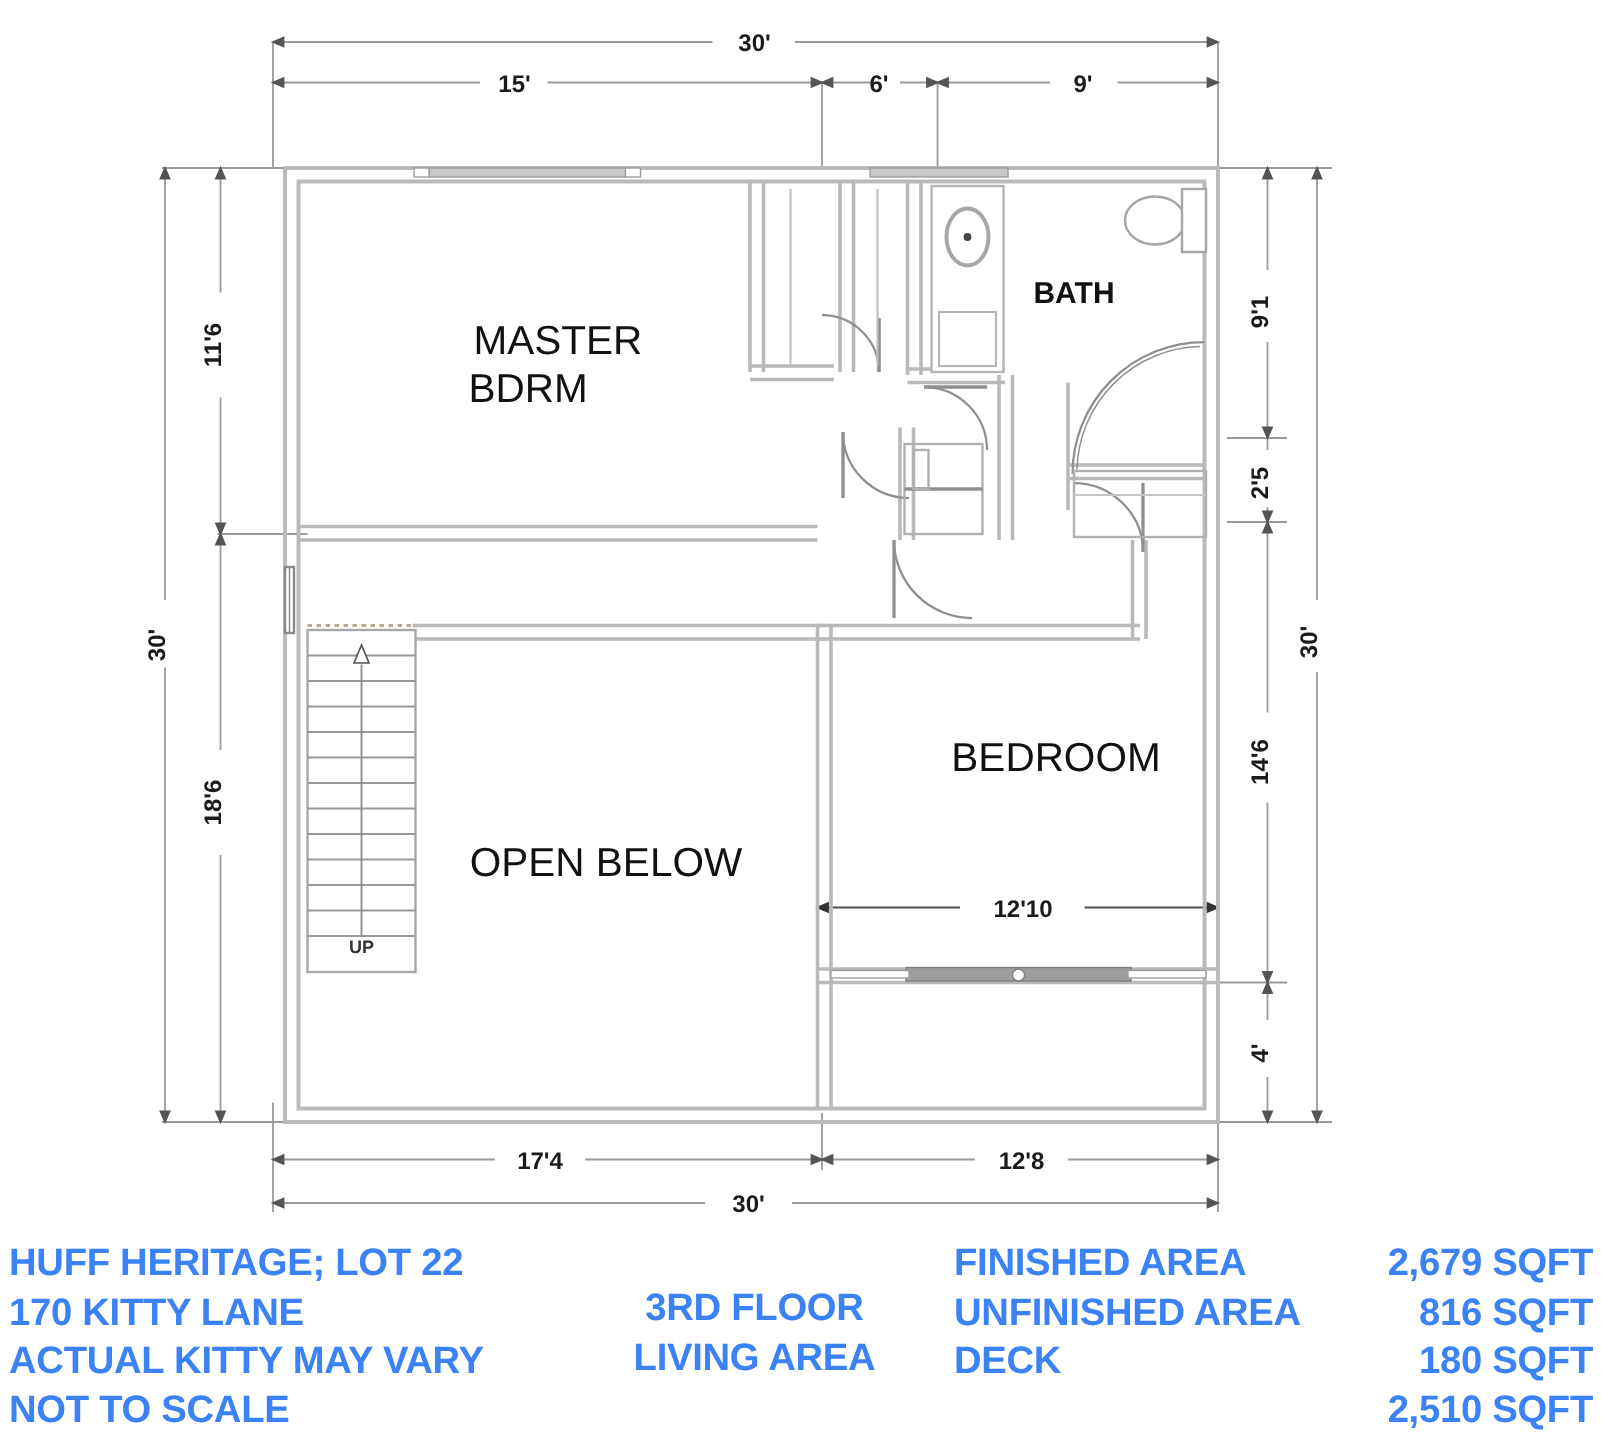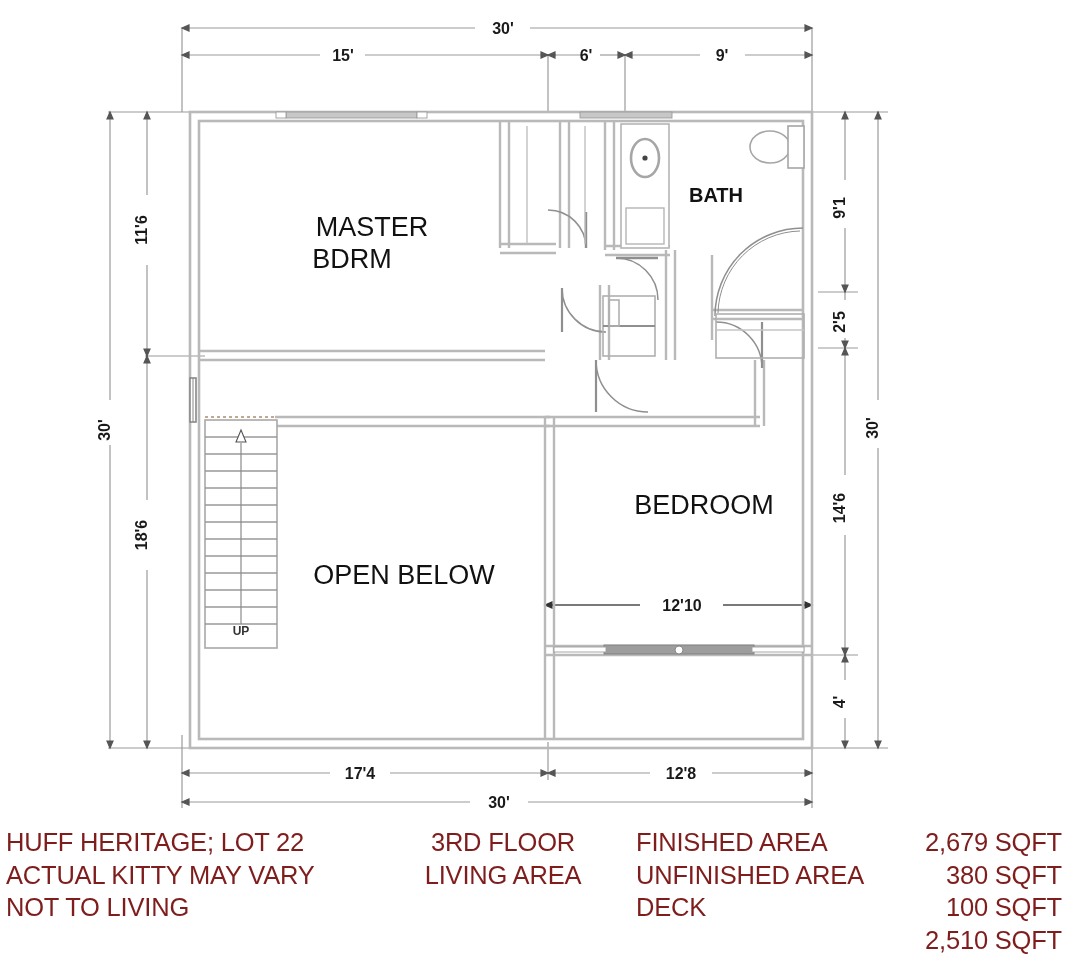--- a/index.html
+++ b/index.html
@@ -43,24 +43,25 @@
   }
   .footer-col {
     position: absolute;
     top: 0;
   }
   .footer-line {
     font-size: 25.5px;
     line-height: 32.5px;
     letter-spacing: -0.2px;
     white-space: nowrap;
-    color: #7f1d1d;
+    color: #3b82f6;
+    font-weight: bold;
   }
   #col-address   { left: 6px;  width: 400px; text-align: left; }
-  #col-floor     { left: 398px; width: 210px; text-align: center; }
+  #col-floor     { left: 398px; width: 210px; text-align: center; margin-top: 30px; }
   #col-areas     { left: 636px; width: 300px; text-align: left; }
   #col-values    { left: 880px; width: 182px; text-align: right; }
 
   #col-floor .small {
     font-size: 19.5px;
     line-height: 32.5px;
   }
 
   
   .dim-text {
@@ -392,37 +393,38 @@
     <text class="room-text" x="704" y="514" text-anchor="middle">BEDROOM</text>
 
     <text class="room-text" x="404" y="584" text-anchor="middle">OPEN BELOW</text>
 
   </svg>
 
   <div class="footer">
 
     <div class="footer-col" id="col-address">
       <div class="footer-line">HUFF HERITAGE; LOT 22</div>
+      <div class="footer-line">170 KITTY LANE</div>
       <div class="footer-line">ACTUAL KITTY MAY VARY</div>
-      <div class="footer-line">NOT TO LIVING</div>
+      <div class="footer-line">NOT TO SCALE</div>
     </div>
 
     <div class="footer-col" id="col-floor">
       <div class="footer-line">3RD FLOOR</div>
       <div class="footer-line">LIVING AREA</div>
     </div>
 
     <div class="footer-col" id="col-areas">
       <div class="footer-line">FINISHED AREA</div>
       <div class="footer-line">UNFINISHED AREA</div>
       <div class="footer-line">DECK</div>
     </div>
 
     <div class="footer-col" id="col-values">
       <div class="footer-line">2,679 SQFT</div>
-      <div class="footer-line">380 SQFT</div>
-      <div class="footer-line">100 SQFT</div>
+      <div class="footer-line">816 SQFT</div>
+      <div class="footer-line">180 SQFT</div>
       <div class="footer-line">2,510 SQFT</div>
     </div>
 
   </div>
 
 </div>
 
 </body></html>

